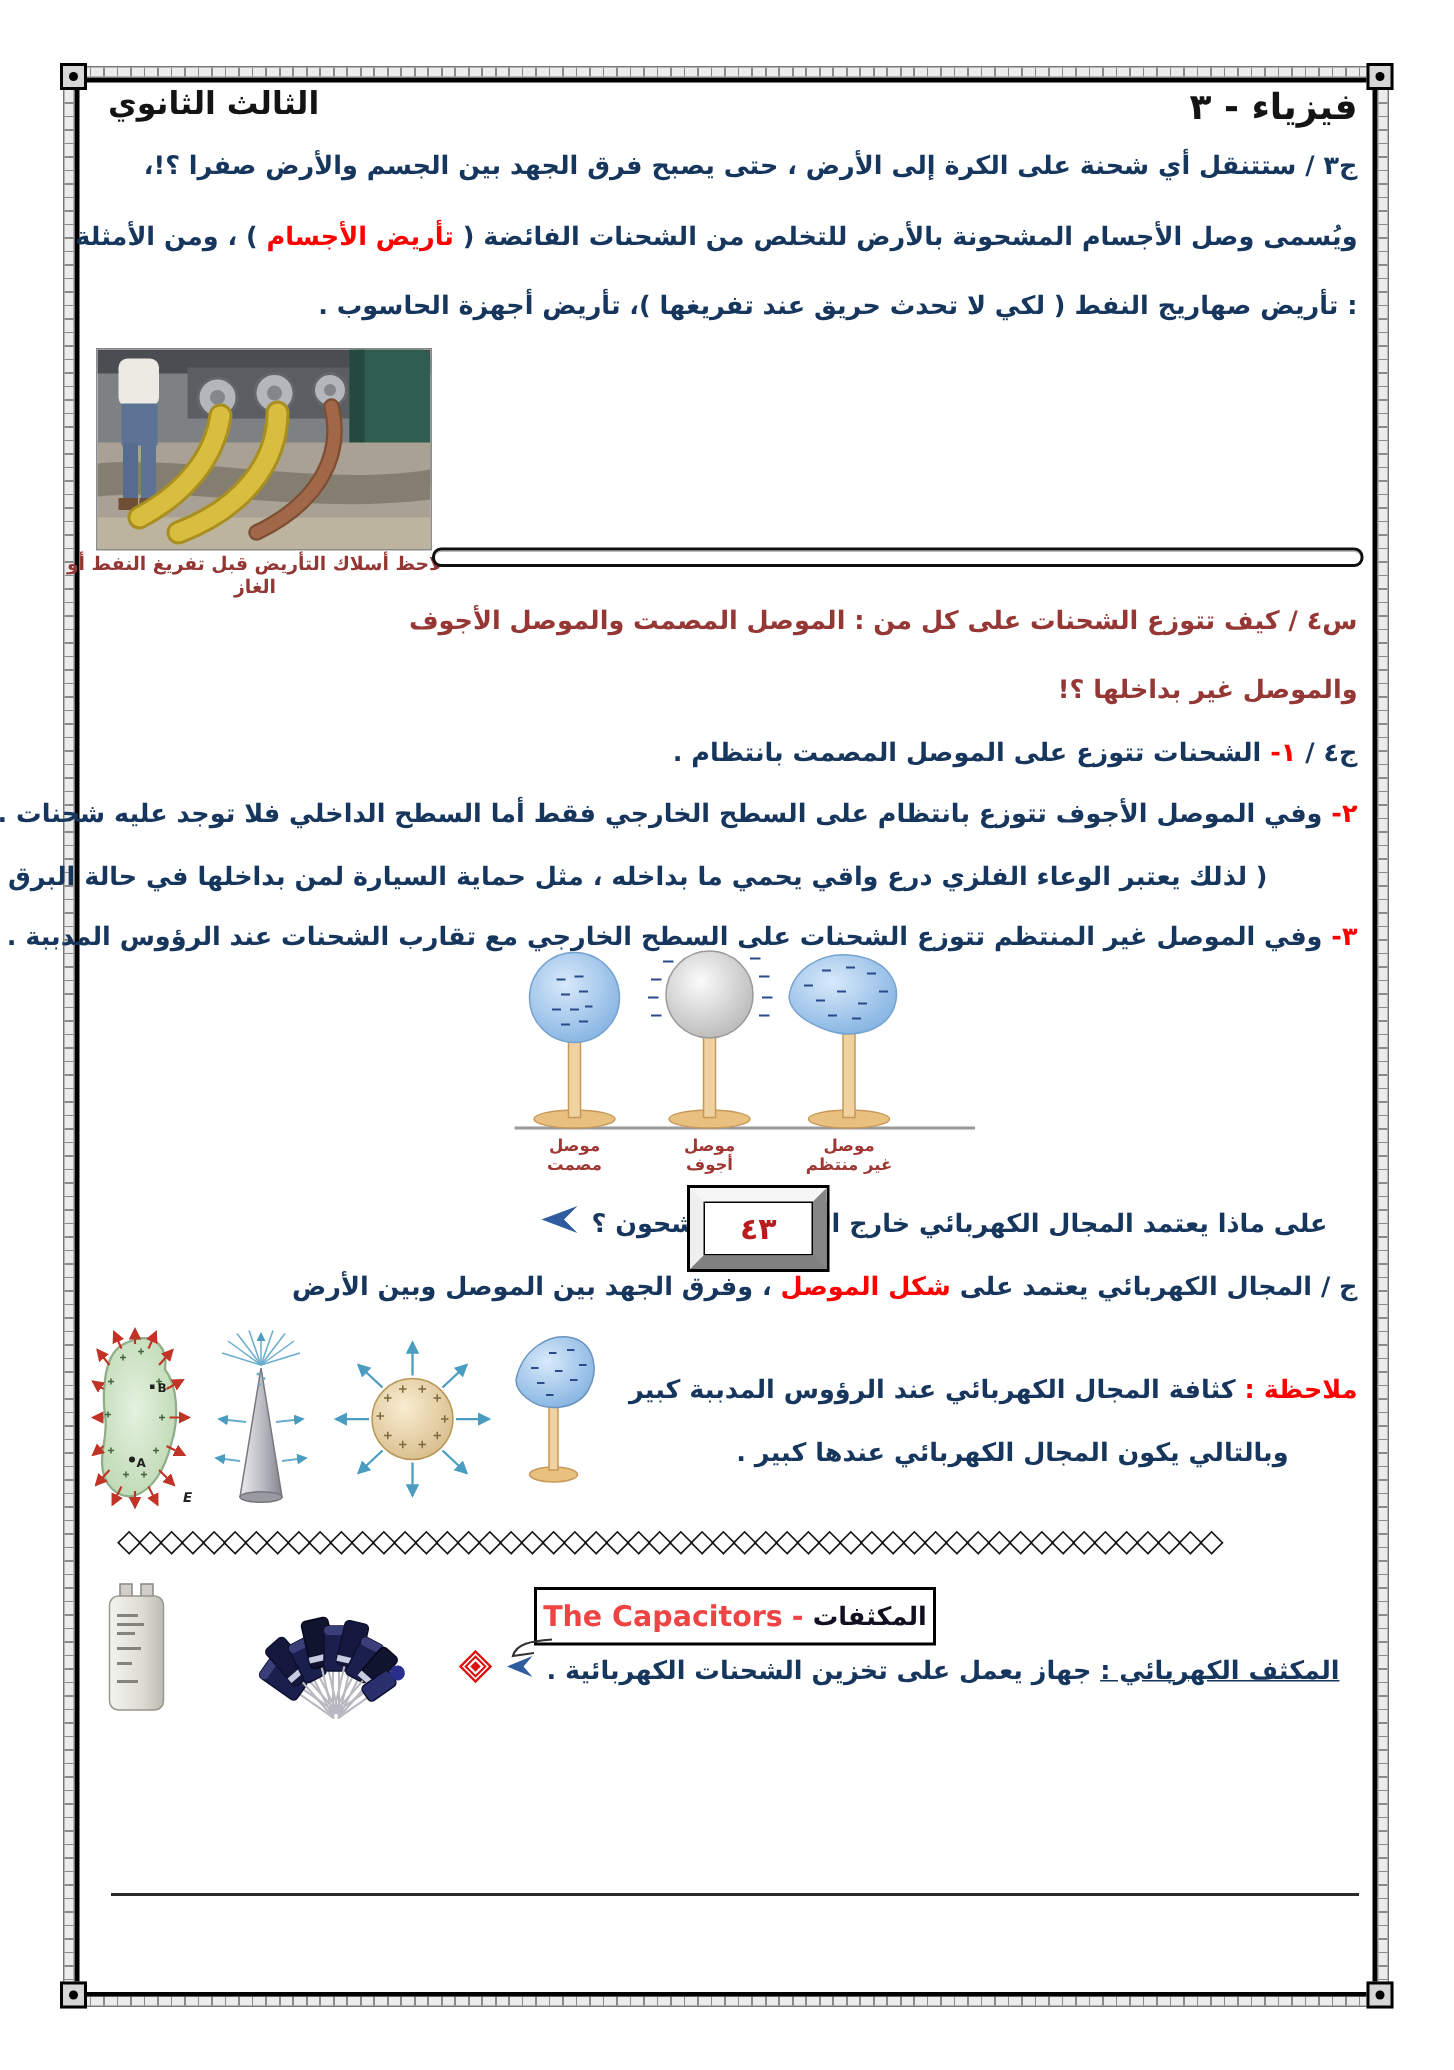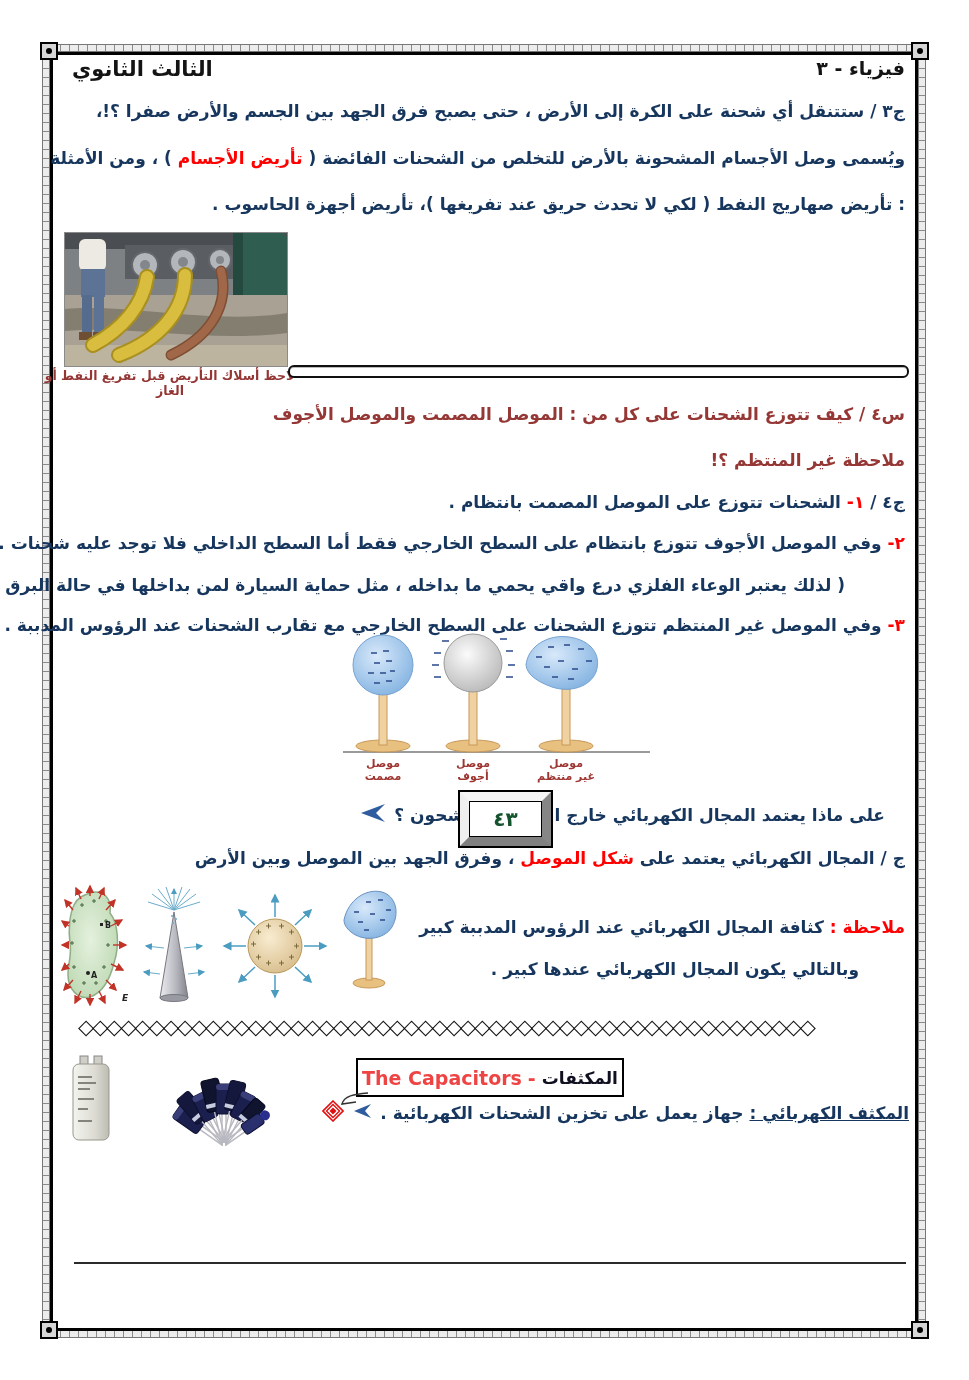--- a/index.html
+++ b/index.html
@@ -23,21 +23,21 @@
   .corner::after{content:"";width:6px;height:6px;background:#000;border-radius:50%;}
   
   .photo-frame{border:1px solid #8a8a8a;}
   .caption{font-size:12.5px;text-align:center;}
   .bar3d{background:#fff;border:2px solid #101010;border-radius:6px;box-shadow:inset 0 1px 0 #bbb;}
   
   .box43{border:2px solid #000;background:#fff;box-sizing:border-box;}
   .box43 .bevel{width:100%;height:100%;box-sizing:border-box;border:9px solid;
       border-color:#f6f6f6 #868686 #808080 #efefef;}
   .box43 .inner{width:100%;height:100%;box-sizing:border-box;border:1.5px solid #000;
-      display:flex;align-items:center;justify-content:center;font-size:20px;color:#14532d;background:#fff;}
+      display:flex;align-items:center;justify-content:center;font-size:20px;color:#b91c1c;background:#fff;}
   
   .fig-label{font-size:11px;line-height:13px;color:#9e3632;text-align:center;white-space:pre-line;direction:rtl;}
   
   .diamonds{font-size:21px;letter-spacing:-2px;color:#111;white-space:nowrap;overflow:hidden;font-weight:normal;}
   .footer-line{border-top:2px solid #2b2b2b;}
   
   .title-box{border:2px solid #000;display:flex;align-items:center;justify-content:center;
              background:#fff;gap:6px;}
   .title-en{color:#ef4444;font-size:19px;}
   .title-ar{color:#101020;font-size:17px;}
@@ -91,21 +91,21 @@
   <div class="abs edge-h" style="left:42px;top:1330px;width:884px;"></div>
   <div class="abs edge-v" style="left:42px;top:44px;height:1294px;"></div>
   <div class="abs edge-v" style="left:918px;top:44px;height:1294px;"></div>
   <div class="abs frame-black" style="left:50px;top:52px;width:868px;height:1279px;"></div>
   <div class="abs corner" style="left:40px;top:42px;"></div>
   <div class="abs corner" style="left:911px;top:42px;"></div>
   <div class="abs corner" style="left:40px;top:1321px;"></div>
   <div class="abs corner" style="left:911px;top:1321px;"></div>
 
   <div class="abs" style="left:72px;top:57px;font-size:21px;color:#141414;">الثالث الثانوي</div>
-  <div class="abs rtl" style="right:64px;top:57px;font-size:19px;color:#141414;">فيزياء - ٣</div>
+  <div class="abs rtl" style="right:64px;top:57px;font-size:24px;color:#141414;">فيزياء - ٣</div>
 
   <div class="abs rtl blue body-line" style="right:64px;top:101px;">ج٣ / ستتنقل أي شحنة على الكرة إلى الأرض ، حتى يصبح فرق الجهد بين الجسم والأرض صفرا ؟!،</div>
   <div class="abs rtl blue body-line" style="right:64px;top:194px;">: تأريض صهاريج النفط ( لكي لا تحدث حريق عند تفريغها )، تأريض أجهزة الحاسوب .</div>
   <div class="abs rtl blue body-line" style="right:64px;top:148px;"><span>ويُسمى وصل الأجسام المشحونة بالأرض للتخلص من الشحنات الفائضة ( </span><span class="bred">تأريض الأجسام</span><span> ) ، ومن الأمثلة</span></div>
 
   <div class="abs photo-frame" style="left:64px;top:232px;width:222px;height:133px;">
     <svg width="222" height="133" viewBox="0 0 222 133">
       <rect width="222" height="133" fill="#7d8184"></rect>
       <rect width="222" height="16" fill="#4a4e52"></rect>
       <rect x="60" y="12" width="120" height="34" fill="#5a5e62"></rect>
@@ -134,21 +134,21 @@
       <path d="M120,42 C120,76 96,106 54,122" fill="none" stroke="#a88f20" stroke-width="16" stroke-linecap="round"></path>
       <path d="M120,42 C120,76 96,106 54,122" fill="none" stroke="#d9bd3e" stroke-width="12" stroke-linecap="round"></path>
       <path d="M156,38 C164,70 148,102 106,122" fill="none" stroke="#7e4e34" stroke-width="11" stroke-linecap="round"></path>
       <path d="M156,38 C164,70 148,102 106,122" fill="none" stroke="#a06848" stroke-width="8" stroke-linecap="round"></path>
     </svg>
   </div>
   <div class="abs caption capred" style="left:44px;top:368px;width:252px;">لاحظ أسلاك التأريض قبل تفريغ النفط أو الغاز</div>
   <div class="abs bar3d" style="left:288px;top:365px;width:617px;height:9px;"></div>
 
   <div class="abs rtl qred body-line" style="right:64px;top:404px;">س٤ / كيف تتوزع الشحنات على كل من : الموصل المصمت والموصل الأجوف</div>
-  <div class="abs rtl qred body-line" style="right:64px;top:450px;">ملاحظة غير المنتظم ؟!</div>
+  <div class="abs rtl qred body-line" style="right:64px;top:450px;">والموصل غير بداخلها ؟!</div>
 
   <div class="abs rtl blue body-line" style="right:64px;top:492px;"><span>ج٤ / </span><span class="bred">١- </span><span> الشحنات تتوزع على الموصل المصمت بانتظام .</span></div>
   <div class="abs rtl blue body-line" style="right:64px;top:533px;"><span class="bred">٢-</span><span> وفي الموصل الأجوف تتوزع بانتظام على السطح الخارجي فقط أما السطح الداخلي فلا توجد عليه شحنات .</span></div>
   <div class="abs rtl blue body-line" style="right:124px;top:575px;">( لذلك يعتبر الوعاء الفلزي درع واقي يحمي ما بداخله ، مثل حماية السيارة لمن بداخلها في حالة البرق ) .</div>
   <div class="abs rtl blue body-line" style="right:64px;top:615px;"><span class="bred">٣-</span><span> وفي الموصل غير المنتظم تتوزع الشحنات على السطح الخارجي مع تقارب الشحنات عند الرؤوس المدببة .</span></div>
 
   <div class="abs" style="left:338px;top:633px;width:334px;height:155px;">
     <svg width="334" height="122" viewBox="0 0 334 122">
       <line x1="5" y1="119" x2="312" y2="119" stroke="#9a9a9a" stroke-width="2"></line>
 
@@ -384,21 +384,21 @@
 
   <div class="abs title-box" style="left:356px;top:1058px;width:264px;height:35px;">
     <span class="title-en">The Capacitors</span>
     <span class="title-en">-</span>
     <span class="title-ar">المكثفات</span>
   </div>
   <svg class="abs" style="left:340px;top:1092px;" width="30" height="14" viewBox="0 0 30 14">
     <path d="M28,1 C14,2 4,4 2,12 L16,10" fill="none" stroke="#333" stroke-width="1.5"></path>
   </svg>
 
-  <div class="abs rtl blue body-line qline" style="right:60px;top:1100px;">
+  <div class="abs rtl blue body-line qline" style="right:76px;top:1100px;">
     <span class="inline-ico">
       <svg width="22" height="22" viewBox="0 0 22 22">
         <path d="M11,1 L21,11 L11,21 L1,11 Z" fill="none" stroke="#e01010" stroke-width="1.6"></path>
         <path d="M11,4.5 L17.5,11 L11,17.5 L4.5,11 Z" fill="none" stroke="#e01010" stroke-width="1.4"></path>
         <path d="M11,7.5 L14.5,11 L11,14.5 L7.5,11 Z" fill="#e01010"></path>
       </svg>
     </span>
     <span class="inline-ico">
       <svg width="20" height="16" viewBox="0 0 20 16">
           <path d="M19,1 L2,8 L19,15 L13,8 Z" fill="#2E5C9E"></path>

